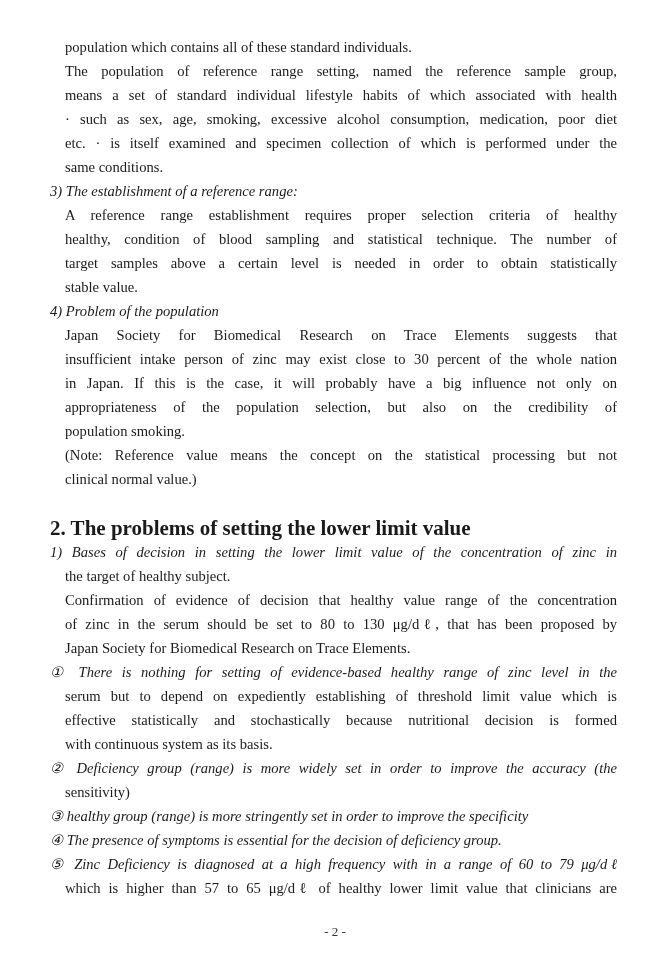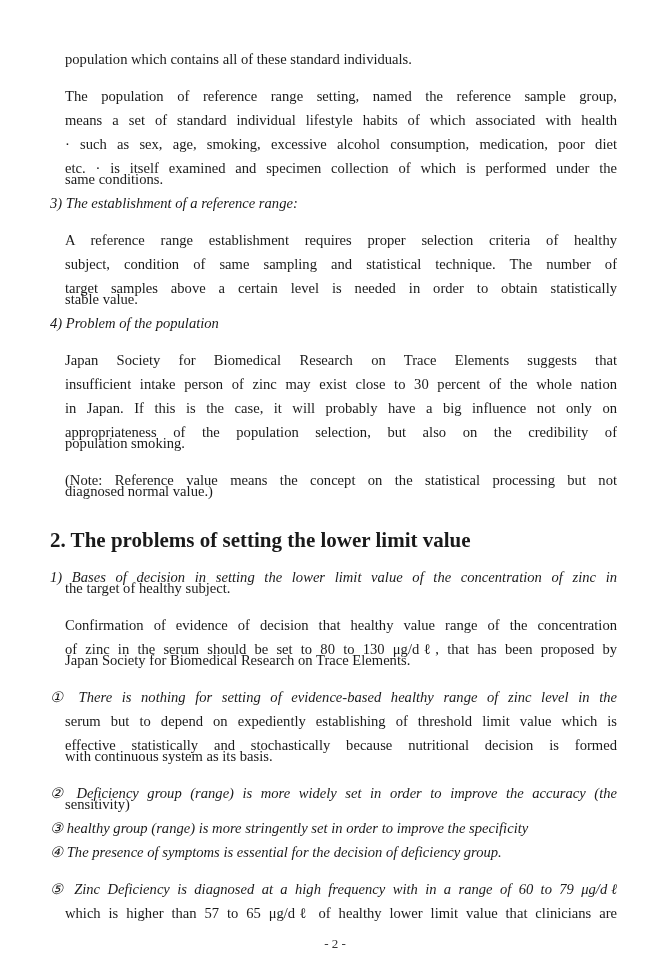--- a/index.html
+++ b/index.html
@@ -11,35 +11,34 @@
     width: 670px;
     height: 957px;
     position: relative;
     overflow: hidden;
     font-family: "Liberation Serif", "DejaVu Serif", serif;
     color: #1a1a1a;
     font-size: 14.6px;
   }
   .page {
     position: absolute;
-    left: 0; top: 12px;
+    left: 0; top: 0;
     width: 670px; height: 808px;
   }
   .line {
     position: absolute;
     white-space: nowrap;
     line-height: 20px;
     height: 20px;
   }
   .j {
     text-align: justify;
     text-align-last: justify;
     white-space: normal;
     overflow: hidden;
-    margin-top: 13px;
   }
   .ind { left: 65px; width: 552px; }
   .num { left: 50px; width: 567px; font-style: italic; }
   .heading {
     left: 50px;
     font-weight: bold;
     font-size: 21px;
   }
   .pagenum {
     left: 0; width: 670px; text-align: center;
@@ -57,34 +56,34 @@
     <div class="line ind j" style="top:61px">The population of reference range setting, named the reference sample group,</div>
     <div class="line ind j" style="top:85px">means a set of standard individual lifestyle habits of which associated with health</div>
     <div class="line ind j" style="top:109px">· such as sex, age, smoking, excessive alcohol consumption, medication, poor diet</div>
     <div class="line ind j" style="top:133px">etc. · is itself examined and specimen collection of which is performed under the</div>
     <div class="line ind" style="top:157px">same conditions.</div>
   </div>
 
   <div>
     <div class="line num" style="top:181px">3) The establishment of a reference range:</div>
     <div class="line ind j" style="top:205px">A reference range establishment requires proper selection criteria of healthy</div>
-    <div class="line ind j" style="top:229px">subject, condition of same sampling and statistical technique. The number of</div>
+    <div class="line ind j" style="top:229px">healthy, condition of blood sampling and statistical technique. The number of</div>
     <div class="line ind j" style="top:253px">target samples above a certain level is needed in order to obtain statistically</div>
     <div class="line ind" style="top:277px">stable value.</div>
   </div>
 
   <div>
     <div class="line num" style="top:301px">4) Problem of the population</div>
     <div class="line ind j" style="top:325px">Japan Society for Biomedical Research on Trace Elements suggests that</div>
     <div class="line ind j" style="top:349px">insufficient intake person of zinc may exist close to 30 percent of the whole nation</div>
     <div class="line ind j" style="top:373px">in Japan. If this is the case, it will probably have a big influence not only on</div>
     <div class="line ind j" style="top:397px">appropriateness of the population selection, but also on the credibility of</div>
     <div class="line ind" style="top:421px">population smoking.</div>
     <div class="line ind j" style="top:445px">(Note: Reference value means the concept on the statistical processing but not</div>
-    <div class="line ind" style="top:469px">diagnosed normal value.)</div>
+    <div class="line ind" style="top:469px">clinical normal value.)</div>
   </div>
 
   <div>
     <div class="line heading" style="top:518px">2. The problems of setting the lower limit value</div>
 
     <div>
       <div class="line num j" style="top:542px">1) Bases of decision in setting the lower limit value of the concentration of zinc in</div>
       <div class="line ind" style="top:566px">the target of healthy subject.</div>
       <div class="line ind j" style="top:590px">Confirmation of evidence of decision that healthy value range of the concentration</div>
       <div class="line ind j" style="top:614px">of zinc in the serum should be set to 80 to 130 μg/dℓ, that has been proposed by</div>

